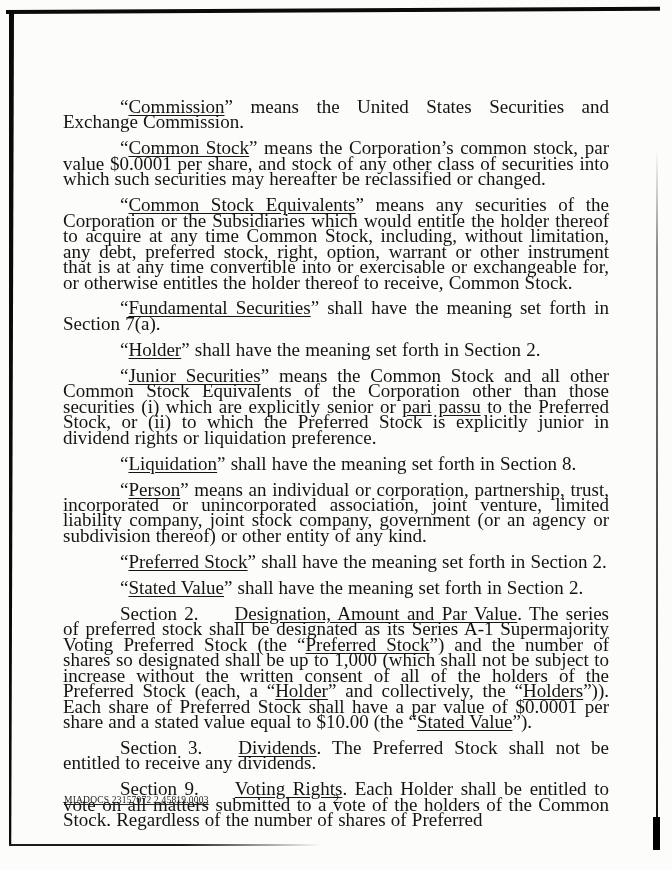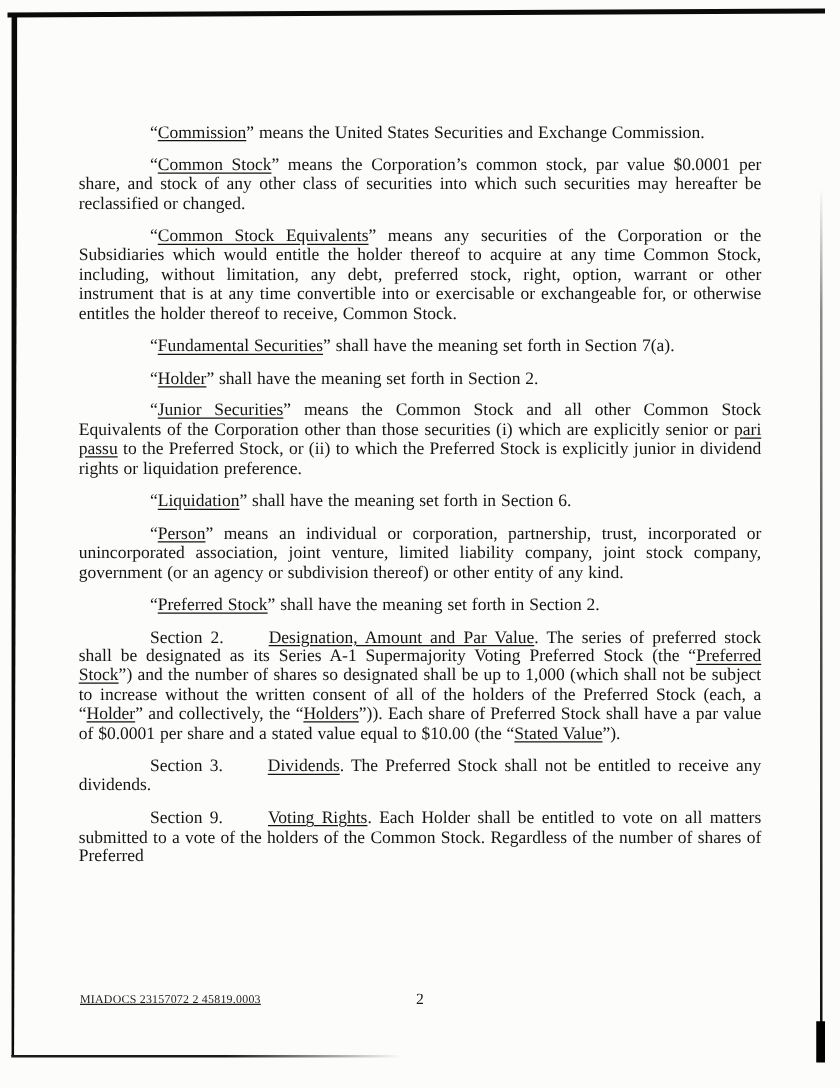--- a/index.html
+++ b/index.html
@@ -28,21 +28,21 @@
     position:absolute;left:656px;top:150px;width:2px;height:668px;
     background:linear-gradient(to bottom,rgba(130,130,130,0),#8a8a8a 15%,#444 60%,#111);
   }
   .edge-right-blob{
     position:absolute;left:653px;top:817px;width:7px;height:33px;background:#000;
   }
   
   .content{position:absolute;left:63px;top:99px;width:546px;}
   .content p{
     margin:0 0 10.5px 0;
-    font-size:14px;line-height:15.45px;
+    font-size:19px;line-height:15.45px;
     text-align:justify;text-indent:57px;
     word-spacing:0.4px;
   }
   .u{text-decoration:underline;text-underline-offset:2px;}
   .tab{display:inline-block;width:36px;}
   .footer-left{
     position:absolute;left:64px;top:795px;
     font-size:9.5px;letter-spacing:0.2px;color:#1d1d1d;text-decoration:underline;
   }
   .page-number{
@@ -60,23 +60,24 @@
   <div class="edge-right"></div>
   <div class="edge-right-blob"></div>
 
   <div class="content">
       <p><span>“</span><span class="u">Commission</span><span>” means the United States Securities and Exchange Commission.</span></p>
       <p><span>“</span><span class="u">Common Stock</span><span>” means the Corporation’s common stock, par value $0.0001 per share, and stock of any other class of securities into which such securities may hereafter be reclassified or changed.</span></p>
       <p><span>“</span><span class="u">Common Stock Equivalents</span><span>” means any securities of the Corporation or the Subsidiaries which would entitle the holder thereof to acquire at any time Common Stock, including, without limitation, any debt, preferred stock, right, option, warrant or other instrument that is at any time convertible into or exercisable or exchangeable for, or otherwise entitles the holder thereof to receive, Common Stock.</span></p>
       <p><span>“</span><span class="u">Fundamental Securities</span><span>” shall have the meaning set forth in Section 7(a).</span></p>
       <p><span>“</span><span class="u">Holder</span><span>” shall have the meaning set forth in Section 2.</span></p>
       <p><span>“</span><span class="u">Junior Securities</span><span>” means the Common Stock and all other Common Stock Equivalents of the Corporation other than those securities (i) which are explicitly senior or </span><span class="u">pari</span><span> </span><span class="u">passu</span><span> to the Preferred Stock, or (ii) to which the Preferred Stock is explicitly junior in dividend rights or liquidation preference.</span></p>
-      <p><span>“</span><span class="u">Liquidation</span><span>” shall have the meaning set forth in Section 6.</span></p>
+      <p><span>“</span><span class="u">Liquidation</span><span>” shall have the meaning set forth in Section 8.</span></p>
       <p><span>“</span><span class="u">Person</span><span>” means an individual or corporation, partnership, trust, incorporated or unincorporated association, joint venture, limited liability company, joint stock company, government (or an agency or subdivision thereof) or other entity of any kind.</span></p>
       <p><span>“</span><span class="u">Preferred Stock</span><span>” shall have the meaning set forth in Section 2.</span></p>
+      <p><span>“</span><span class="u">Stated Value</span><span>” shall have the meaning set forth in Section 2.</span></p>
       <p><span>Section 2.</span><span class="tab"></span><span class="u">Designation, Amount and Par Value</span><span>. The series of preferred stock shall be designated as its Series A-1 Supermajority Voting Preferred Stock (the “</span><span class="u">Preferred Stock</span><span>”) and the number of shares so designated shall be up to 1,000 (which shall not be subject to increase without the written consent of all of the holders of the Preferred Stock (each, a “</span><span class="u">Holder</span><span>” and collectively, the “</span><span class="u">Holders</span><span>”)). Each share of Preferred Stock shall have a par value of $0.0001 per share and a stated value equal to $10.00 (the “</span><span class="u">Stated Value</span><span>”).</span></p>
       <p><span>Section 3.</span><span class="tab"></span><span class="u">Dividends</span><span>. The Preferred Stock shall not be entitled to receive any dividends.</span></p>
       <p><span>Section 9.</span><span class="tab"></span><span class="u">Voting Rights</span><span>. Each Holder shall be entitled to vote on all matters submitted to a vote of the holders of the Common Stock.  Regardless of the number of shares of Preferred</span></p>
     </div>
 
   <div class="footer-left">MIADOCS 23157072 2 45819.0003</div>
   <div class="page-number">2</div>
 </div>
 
 </body></html>

